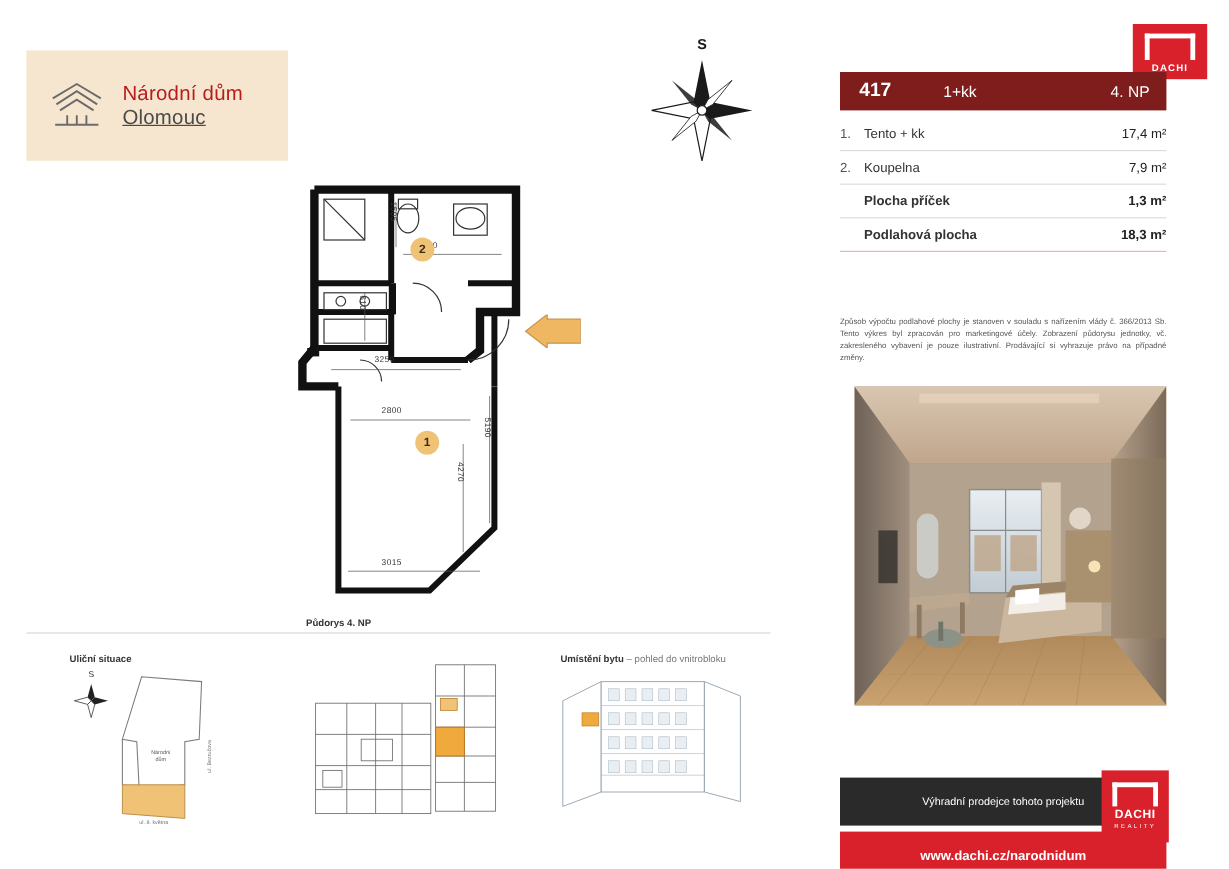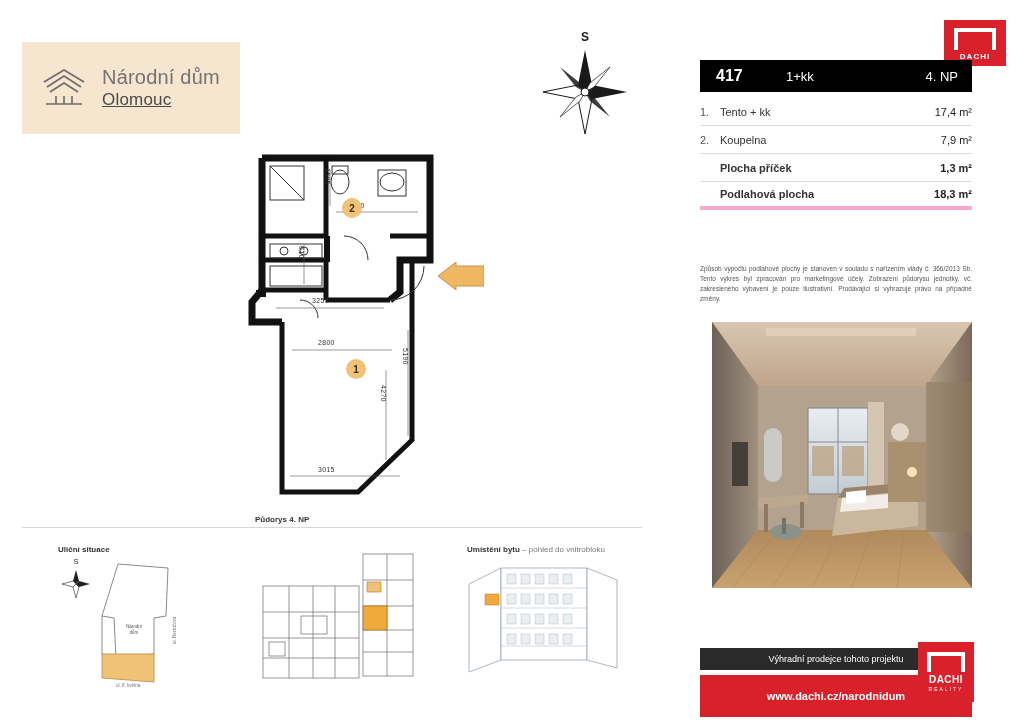--- a/index.html
+++ b/index.html
@@ -20,21 +20,21 @@
   }
 
   
   #logo-block {
     position:absolute; left:22px; top:42px; width:218px; height:92px;
     background:#f6e6cf;
     display:flex; align-items:center; padding-left:14px;
   }
   #logo-mark { width:56px; height:56px; position:relative; margin-right:10px; }
   #logo-text { line-height:1.18; }
-  #logo-text .l1 { font-size:20px; color:#737373; letter-spacing:.2px; }
+  #logo-text .l1 { font-size:17px; color:#b91c1c; letter-spacing:.2px; }
   #logo-text .l2 { font-size:17px; color:#4a4a4a; letter-spacing:.2px;text-decoration:underline; }
 
   
   #compass { position:absolute; left:540px; top:30px; width:90px; height:110px; }
   #compass .n-label {
     position:absolute; top:0; left:50%; transform:translateX(-50%);
     font-size:12px; font-weight:bold; color:#1a1a1a;
   }
 
   
@@ -68,51 +68,51 @@
     border:4px solid #ffffff; border-bottom:none;
   }
   #dachi-logo-top .txt {
     position:absolute; left:0; right:0; bottom:5px; text-align:center;
     color:#ffffff; font-size:8px; font-weight:bold; letter-spacing:1px;
   }
 
   
   #unit-header {
     position:absolute; left:28px; top:48px; width:272px; height:32px;
-    background:#000000; display:flex; align-items:center;
+    background:#7f1d1d; display:flex; align-items:center;
   }
   #unit-header .num { color:#fff; font-size:16px; font-weight:bold; padding-left:16px; width:86px; }
   #unit-header .type { color:#fff; font-size:13px; flex:1; }
   #unit-header .floor { color:#fff; font-size:13px; padding-right:14px; }
 
   
   #room-table { position:absolute; left:28px; top:86px; width:272px; }
   .rt-row { display:flex; align-items:center; height:28px; border-bottom:1px solid #dcdcdc; font-size:11px; }
   .rt-row .idx { width:20px; color:#555; }
   .rt-row .nm { flex:1; color:#333; }
   .rt-row .ar { color:#222; text-align:right; }
   .rt-row.bold .nm, .rt-row.bold .ar { font-weight:bold; }
-  .rt-row.last { border-bottom:4px solid #f9a8d4; }
+  .rt-row.last { border-bottom:1px solid #f9a8d4; }
 
   
   #disclaimer {
     position:absolute; left:28px; top:252px; width:272px;
     font-size:6.5px; line-height:1.55; color:#555; text-align:justify;
   }
 
   
   #render {
     position:absolute; left:40px; top:310px; width:260px; height:266px;
     overflow:hidden; background:#c8b39c;
   }
 
   
   #cta-block { position:absolute; left:28px; top:636px; width:272px; }
   #cta-top {
-    height:22px; background:#2a2a2a; color:#fff; font-size:9px;
+    height:40px; background:#2a2a2a; color:#fff; font-size:9px;
     display:flex; align-items:center; justify-content:center;
   }
   #cta-bottom {
     margin-top:5px; height:42px; background:#d8212b; color:#fff; font-size:11px;
     display:flex; align-items:center; justify-content:center; font-weight:bold;
   }
   #dachi-logo-bottom {
     position:absolute; right:-2px; top:-6px; width:56px; height:60px; background:#d8212b;
   }
   #dachi-logo-bottom .frame {

